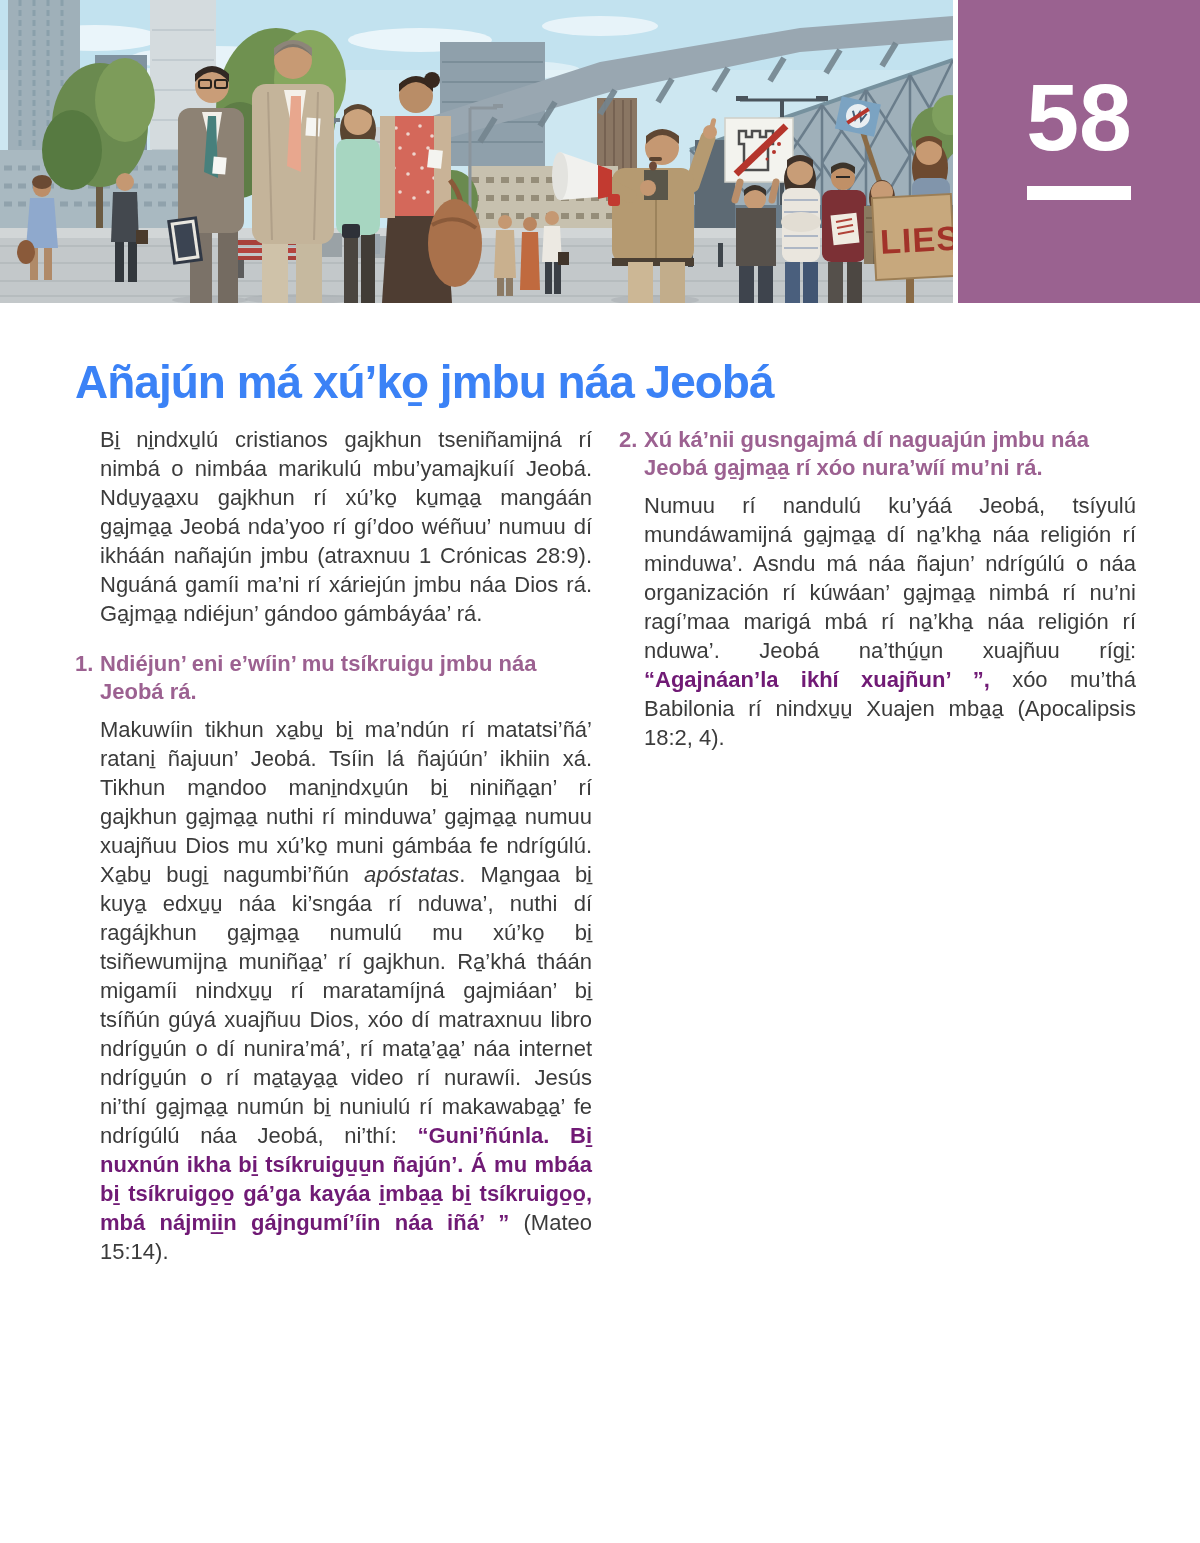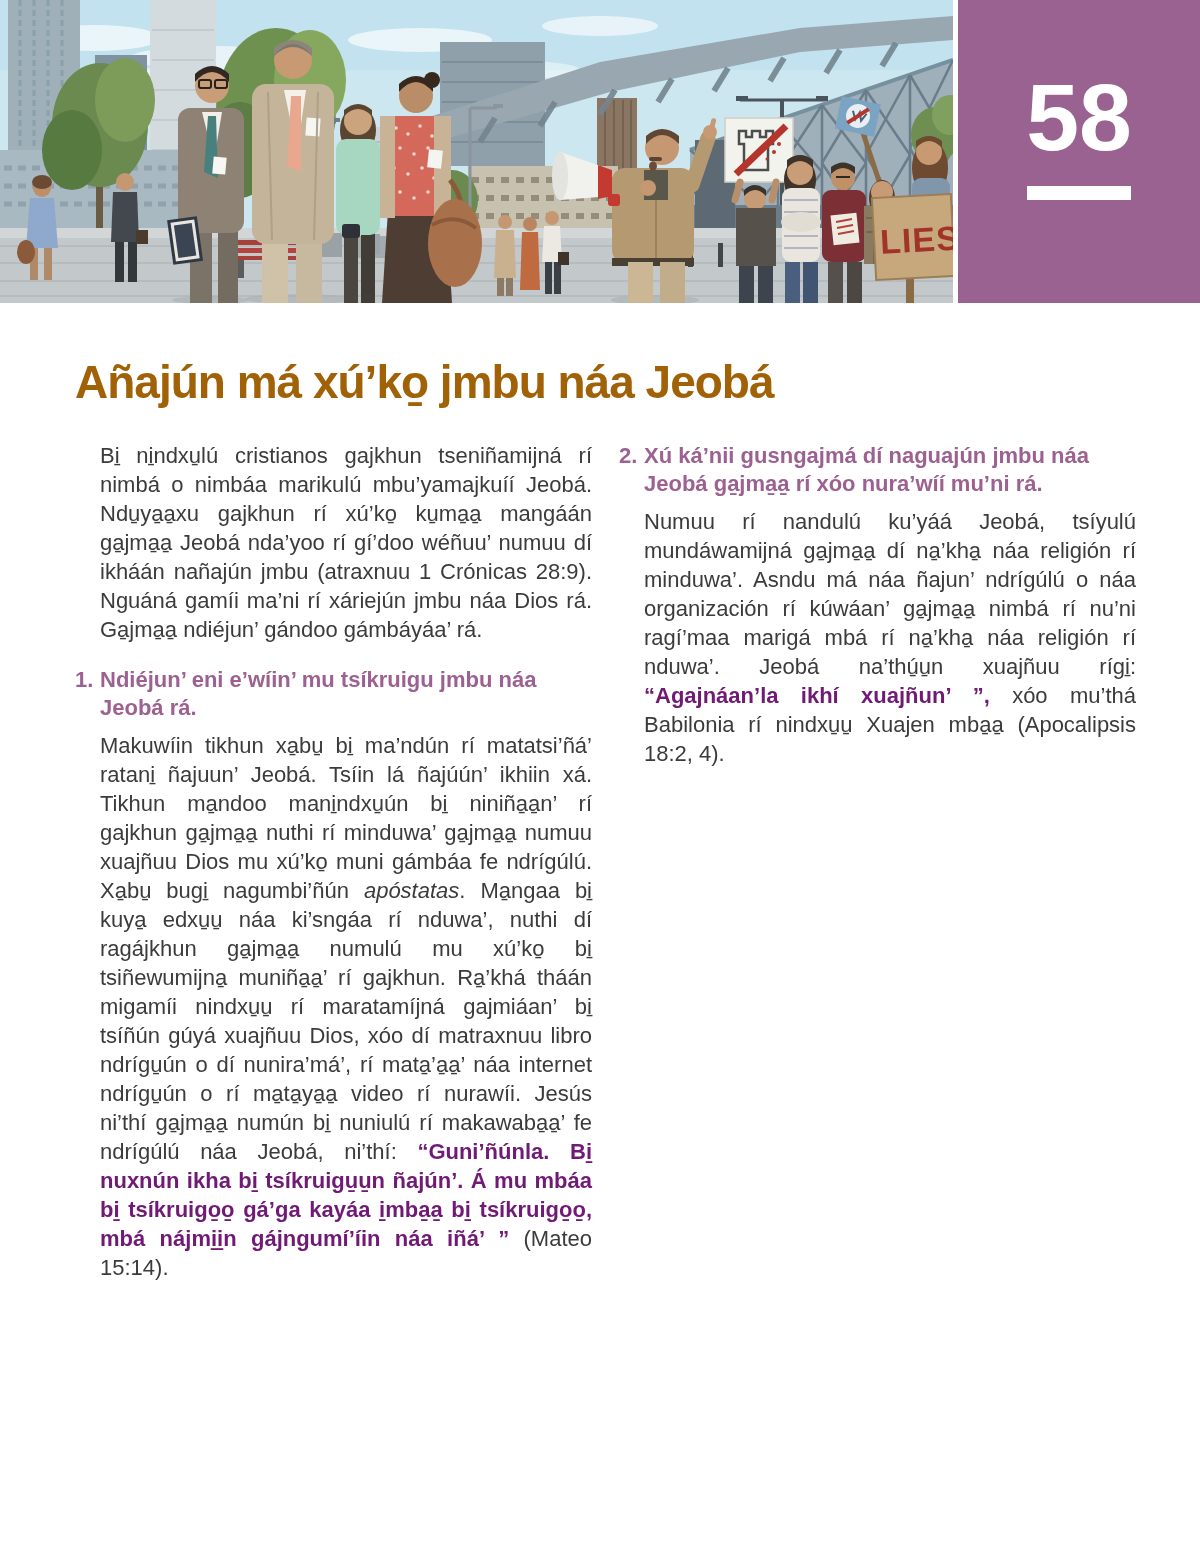--- a/index.html
+++ b/index.html
@@ -21,24 +21,24 @@
   }
   .lesson-number{
     color:#ffffff;font-size:95px;font-weight:700;line-height:1;
     letter-spacing:0px;
   }
   .lesson-bar{width:104px;height:14px;background:#ffffff;margin-top:21px;}
   
   .main{padding:0 64px 0 75px;}
   .title{
     margin:52px 0 0 0;
-    font-size:46px;line-height:1.18;font-weight:700;color:#a16207;
+    font-size:46px;line-height:1.18;font-weight:700;color:#3b82f6;
     letter-spacing:-1px;
   }
-  .columns{display:flex;gap:27px;margin-top:32px;}
+  .columns{display:flex;gap:27px;margin-top:16px;}
   .col{width:517px;flex:none;}
   .para{
     margin:0 0 0 25px;
     text-align:justify;
     font-size:22px;line-height:29px;color:#3b3b3b;
   }
   .b{font-weight:700;color:#701a75;}
   .it{font-style:italic;}
   .section-heading{
     display:flex;margin:22px 0 0 0;

